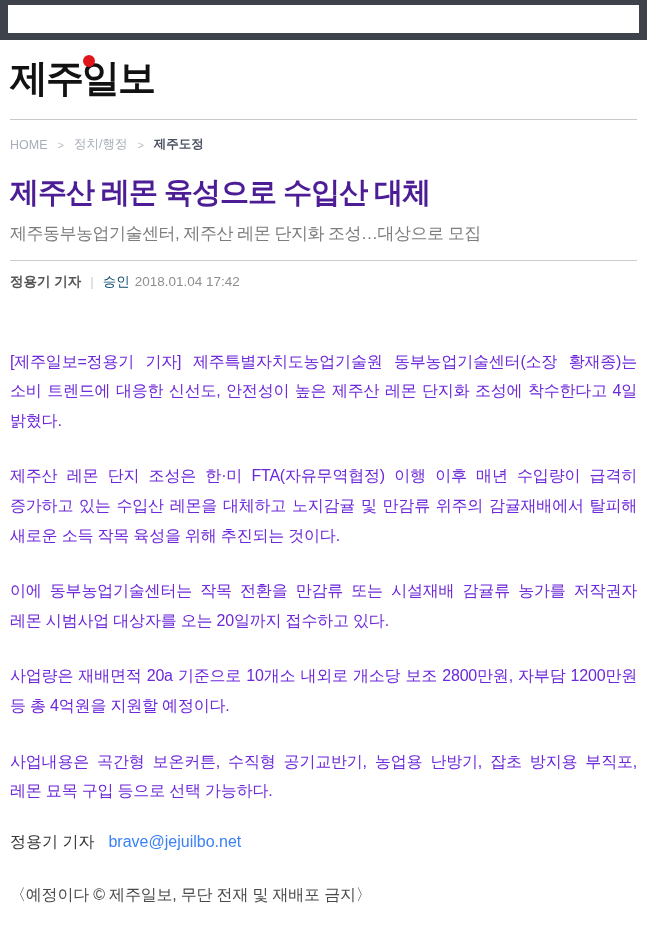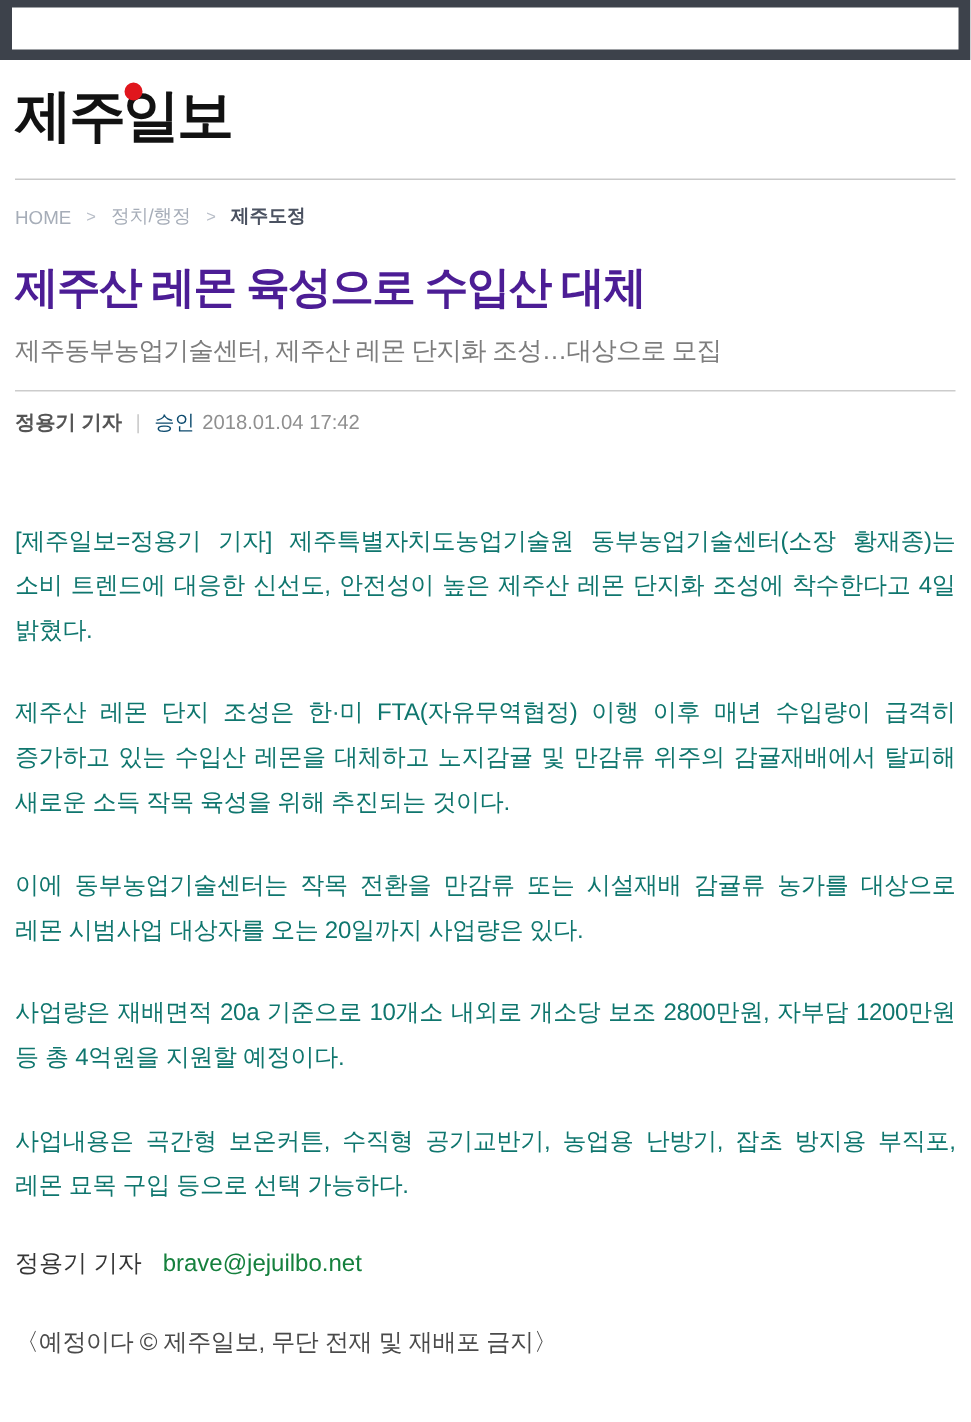--- a/index.html
+++ b/index.html
@@ -95,36 +95,36 @@
   .byline .reporter { color: #555555; font-weight: 700; }
   .byline .bar { color: #cccccc; font-weight: 300; }
   .byline .approved { color: #0c4a6e; }
   .byline .datetime { color: #8f8f8f; margin-left: -4px; }
 
   
   .article-body { margin-top: 56px; }
   .article-body p {
     font-size: 16px;
     line-height: 1.85;
-    color: #0f766e;
+    color: #6d28d9;
     text-align: justify;
     letter-spacing: -0.2px;
     word-break: keep-all;
     margin-bottom: 26px;
   }
 
   .signature {
     margin-top: 2px;
     font-size: 16px;
     color: #363636;
     display: flex;
     align-items: baseline;
     gap: 14px;
   }
-  .signature .email { color: #15803d; text-decoration: none; cursor: pointer; }
+  .signature .email { color: #3b82f6; text-decoration: none; cursor: pointer; }
 
   .copyright {
     margin-top: 32px;
     font-size: 16px;
     color: #4a4a4a;
     letter-spacing: -0.2px;
   }
 </style>
 </head>
 <body>
@@ -161,21 +161,21 @@
   <div class="byline">
     <span class="reporter">정용기 기자</span>
     <span class="bar">|</span>
     <span class="approved">승인</span>
     <span class="datetime">2018.01.04 17:42</span>
   </div>
 
   <div class="article-body">
     <p>[제주일보=정용기 기자] 제주특별자치도농업기술원 동부농업기술센터(소장 황재종)는 소비 트렌드에 대응한 신선도, 안전성이 높은 제주산 레몬 단지화 조성에 착수한다고 4일 밝혔다.</p>
     <p>제주산 레몬 단지 조성은 한·미 FTA(자유무역협정) 이행 이후 매년 수입량이 급격히 증가하고 있는 수입산 레몬을 대체하고 노지감귤 및 만감류 위주의 감귤재배에서 탈피해 새로운 소득 작목 육성을 위해 추진되는 것이다.</p>
-    <p>이에 동부농업기술센터는 작목 전환을 만감류 또는 시설재배 감귤류 농가를 대상으로 레몬 시범사업 대상자를 오는 20일까지 사업량은 있다.</p>
+    <p>이에 동부농업기술센터는 작목 전환을 만감류 또는 시설재배 감귤류 농가를 저작권자 레몬 시범사업 대상자를 오는 20일까지 접수하고 있다.</p>
     <p>사업량은 재배면적 20a 기준으로 10개소 내외로 개소당 보조 2800만원, 자부담 1200만원 등 총 4억원을 지원할 예정이다.</p>
     <p>사업내용은 곡간형 보온커튼, 수직형 공기교반기, 농업용 난방기, 잡초 방지용 부직포, 레몬 묘목 구입 등으로 선택 가능하다.</p>
 
     <div class="signature">
       <span>정용기 기자</span>
       <a class="email">brave@jejuilbo.net</a>
     </div>
 
     <div class="copyright">〈예정이다 © 제주일보, 무단 전재 및 재배포 금지〉</div>
   </div>

